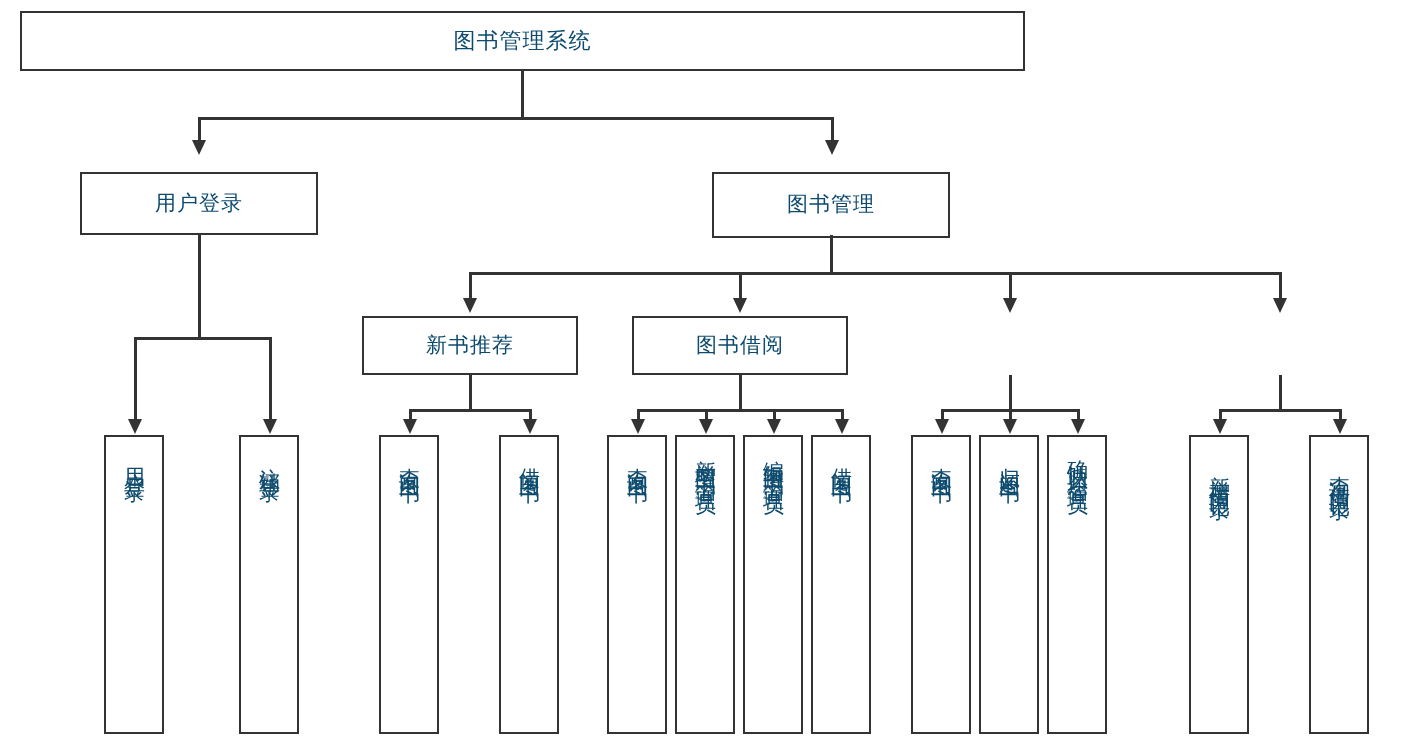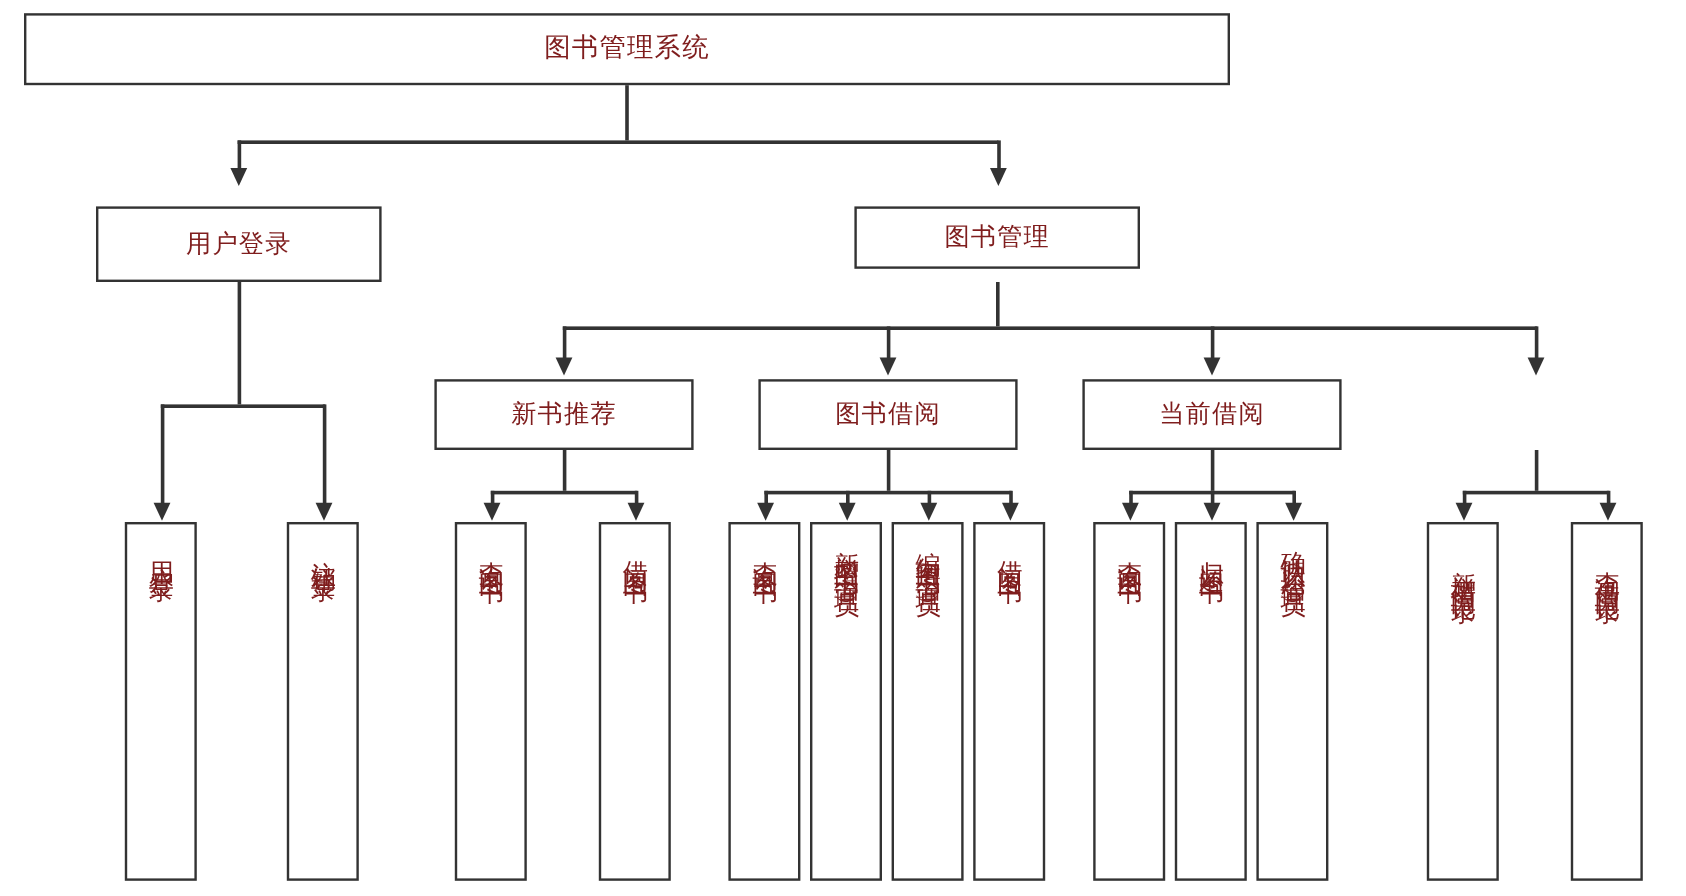--- a/index.html
+++ b/index.html
@@ -17,21 +17,21 @@
   }
   
   .node{
     position:absolute;
     box-sizing:border-box;
     background:#ffffff;
     border:2.5px solid #333333;
     display:flex;
     align-items:center;
     justify-content:center;
-    color:#7f1d1d;
+    color:#0c4a6e;
   }
   .node.h{
     font-size:21px;
     letter-spacing:1px;
     line-height:1.2;
   }
   .node.root{
     font-size:22px;
   }
   
@@ -87,21 +87,21 @@
   <div class="ln h" style="left:198px;top:117px;width:634px;"></div>
 
   <div class="ln v" style="left:198px;top:117px;height:25px;"></div>
   <div class="arrow" style="left:192px;top:140px;"></div>
   <div class="ln v" style="left:831px;top:117px;height:25px;"></div>
   <div class="arrow" style="left:825px;top:140px;"></div>
 
   <div class="node h" style="left:80px;top:172px;width:238px;height:63px;">
     <span>用户登录</span>
   </div>
-  <div class="node h" style="left:712px;top:172px;width:238px;height:52px;">
+  <div class="node h" style="left:712px;top:172px;width:238px;height:66px;">
     <span>图书管理</span>
   </div>
 
   <div class="ln v" style="left:198px;top:235px;height:102px;"></div>
   <div class="ln h" style="left:134px;top:337px;width:137px;"></div>
   <div class="ln v" style="left:134px;top:337px;height:84px;"></div>
   <div class="arrow" style="left:128px;top:419px;"></div>
   <div class="ln v" style="left:269px;top:337px;height:84px;"></div>
   <div class="arrow" style="left:263px;top:419px;"></div>
 
@@ -115,23 +115,20 @@
   <div class="arrow" style="left:1003px;top:298px;"></div>
   <div class="ln v" style="left:1279px;top:272px;height:28px;"></div>
   <div class="arrow" style="left:1273px;top:298px;"></div>
 
   <div class="node h" style="left:362px;top:316px;width:216px;height:59px;">
     <span>新书推荐</span>
   </div>
   <div class="node h" style="left:632px;top:316px;width:216px;height:59px;">
     <span>图书借阅</span>
   </div>
-  <div class="node h" style="left:902px;top:316px;width:216px;height:59px;">
-    <span>当前借阅</span>
-  </div>
 
   <div class="ln v" style="left:469px;top:375px;height:34px;"></div>
   <div class="ln h" style="left:409px;top:409px;width:122px;"></div>
   <div class="ln v" style="left:409px;top:409px;height:12px;"></div>
   <div class="arrow" style="left:403px;top:419px;"></div>
   <div class="ln v" style="left:529px;top:409px;height:12px;"></div>
   <div class="arrow" style="left:523px;top:419px;"></div>
 
   <div class="ln v" style="left:739px;top:375px;height:34px;"></div>
   <div class="ln h" style="left:637px;top:409px;width:206px;"></div>

